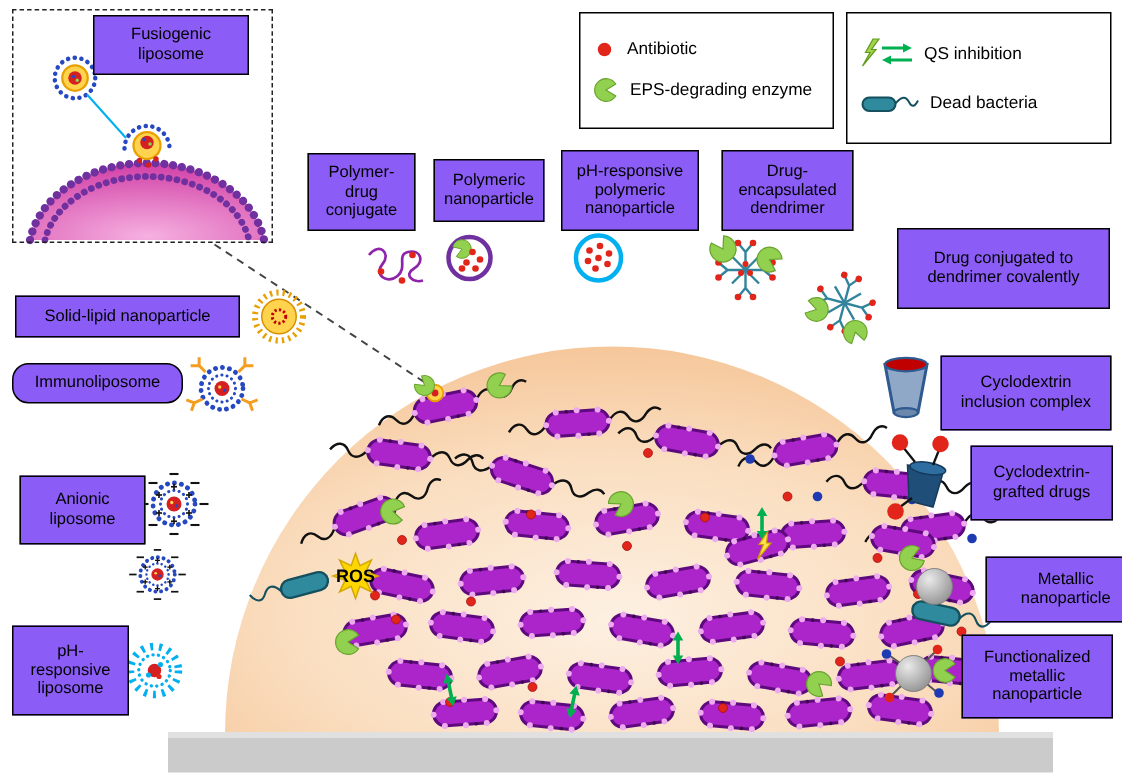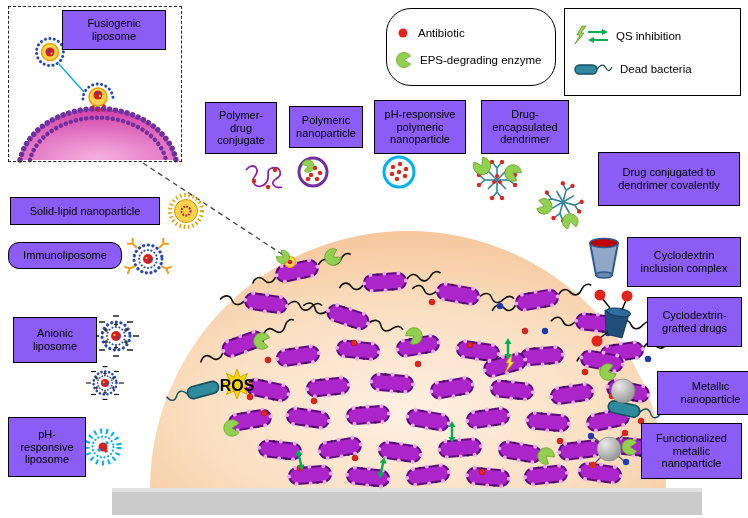--- a/index.html
+++ b/index.html
@@ -8,21 +8,21 @@
   .scene { position:absolute; left:0; top:0; z-index:1; }
   .lbl { position:absolute; border:1.6px solid #000; background:#8b5cf6; display:flex; align-items:center;
          justify-content:center; text-align:center; font-size:11px; line-height:1.15; padding:2px 3px;
          color:#000; z-index:3; }
   .inset-box { position:absolute; left:8px; top:6px; width:174px; height:156px;
                border:1.6px dashed #222; z-index:2; background:transparent; }
   .legend { position:absolute; border:1.8px solid #000; background:#fff; z-index:3; display:flex;
             flex-direction:column; justify-content:space-evenly; padding:4px 8px; font-size:11.5px; color:#000; }
   .lrow { display:flex; align-items:center; gap:7px; }
   .lrow svg { flex:0 0 auto; }
-  .ros { position:absolute; left:219px; top:377px; width:36px; z-index:4; font-size:16px;
+  .ros { position:absolute; left:219px; top:377px; width:36px; z-index:4; font-size:12px;
          font-weight:bold; text-align:center; color:#000; }
 </style>
 </head>
 <body>
 
 <div class="fig">
 
   <svg class="scene" width="748" height="518" viewBox="0 0 748 518">
     <defs>
       <radialGradient id="gBiofilm" cx="50%" cy="70%" r="75%">
@@ -343,21 +343,21 @@
           <circle cx="1.5" cy="1.5" r="1.1" fill="#92d050"></circle>
       </g>
       <line x1="58" y1="63" x2="84" y2="92" stroke="#00b0f0" stroke-width="1.4"></line>
     </g>
   </svg>
 
   <div class="inset-box"></div>
 
   <div class="lbl" style="left:62px; top:10px; width:104px; height:40px;">Fusiogenic liposome</div>
 
-  <div class="legend" style="left:386px; top:8px; width:170px; height:78px;border-radius:25px;">
+  <div class="legend" style="left:386px; top:8px; width:170px; height:78px;">
     <div class="lrow">
       <svg width="16" height="14">
           <circle cx="8" cy="7" r="4.5" fill="#e1251b"></circle>
         </svg>
       <span>Antibiotic</span>
     </div>
     <div class="lrow">
       <svg width="18" height="16">
         <path d="M9,8 L15.5,4 A7.6,7.6 0 1 0 15.5,12 Z" fill="#92d050" stroke="#6aa32e" stroke-width="0.8"></path>
       </svg>

